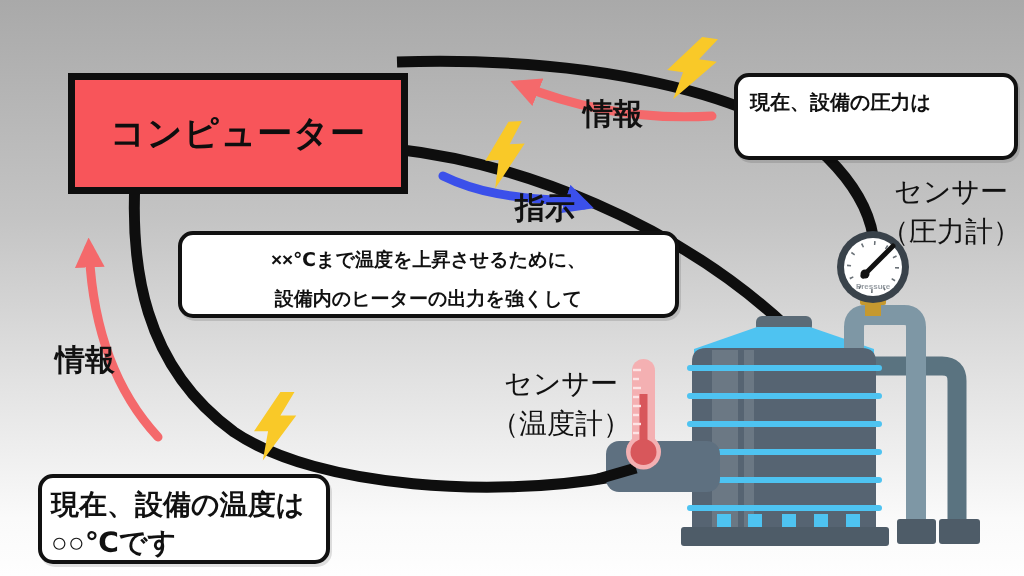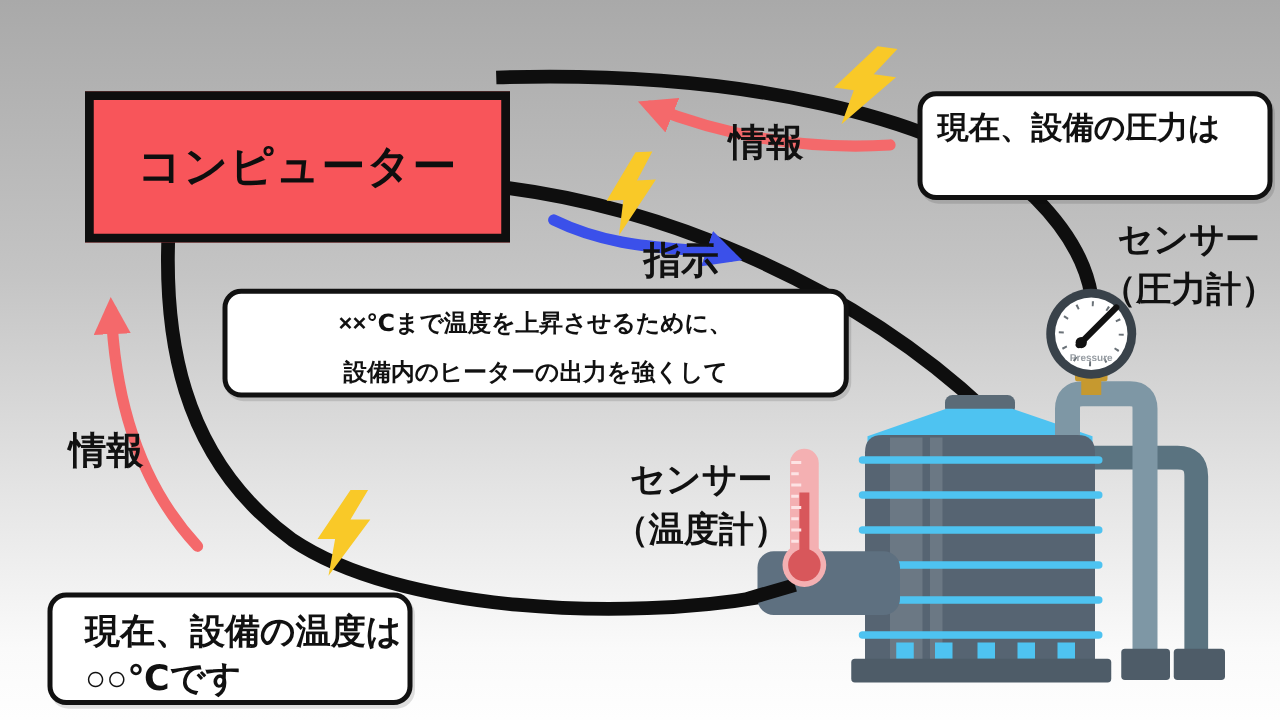--- a/index.html
+++ b/index.html
@@ -14,28 +14,28 @@
     position:absolute;left:68px;top:42px;width:340px;height:121px;
     background:#F8555A;border:7px solid #0E0E0E;
     display:flex;align-items:center;justify-content:center;
     font-size:35px;font-weight:700;color:#0E0E0E;letter-spacing:1px;margin-top:31px;
   }
   .bubble{
     position:absolute;background:#FFFFFF;border:4px solid #111;border-radius:15px;
     color:#111;font-weight:700;box-shadow:2px 3px 0 rgba(0,0,0,0.12);
   }
   .bubble .bline{white-space:nowrap;}
-  .bubble-pressure{left:734px;top:73px;width:284px;height:87px;padding:7px 12px;font-size:25px;line-height:37px;text-align:left;}
+  .bubble-pressure{left:734px;top:73px;width:284px;height:87px;padding:7px 12px;font-size:20px;line-height:37px;text-align:left;}
   .bubble-instruction{left:178px;top:231px;width:501px;height:87px;padding:5px 10px;font-size:19px;line-height:39px;text-align:center;}
-  .bubble-temperature{left:38px;top:474px;width:292px;height:90px;padding:8px 26px;font-size:28px;line-height:38px;text-align:left;}
+  .bubble-temperature{left:38px;top:474px;width:292px;height:90px;padding:8px 9px;font-size:28px;line-height:38px;text-align:left;}
   .flabel{position:absolute;font-weight:700;color:#111;font-size:30px;white-space:nowrap;}
   .lbl-info-top{left:583px;top:94px;}
   .lbl-shiji{left:497px;top:188px;margin-left:18px;}
   .lbl-info-left{left:55px;top:340px;}
-  .sensor-label{position:absolute;font-weight:700;color:#111;font-size:28px;line-height:40px;text-align:center;white-space:nowrap;}
+  .sensor-label{position:absolute;font-weight:400;color:#111;font-size:28px;line-height:40px;text-align:center;white-space:nowrap;}
   .lbl-sensor-pressure{left:878px;top:172px;width:146px;}
   .lbl-sensor-temp{left:488px;top:364px;width:146px;}
 </style>
 </head>
 <body>
 
 <div class="stage">
 
   <svg class="layer" width="1024" height="576" viewBox="0 0 1024 576">
     <defs>

